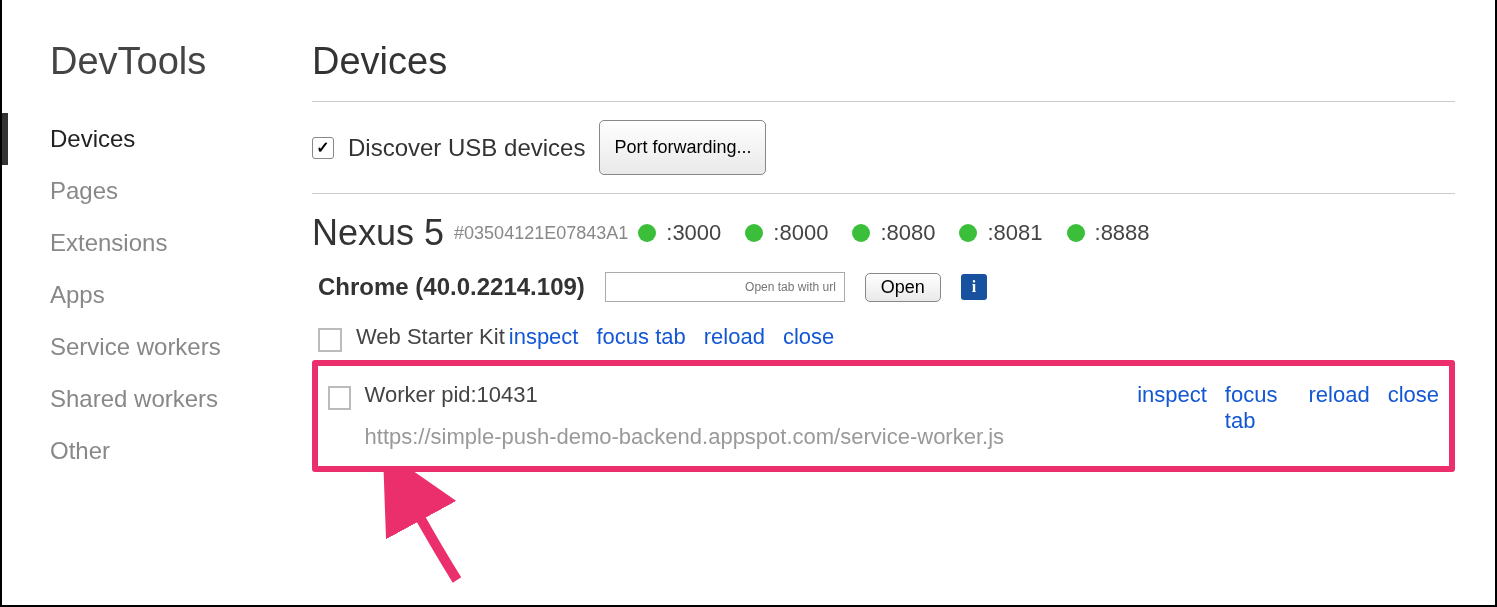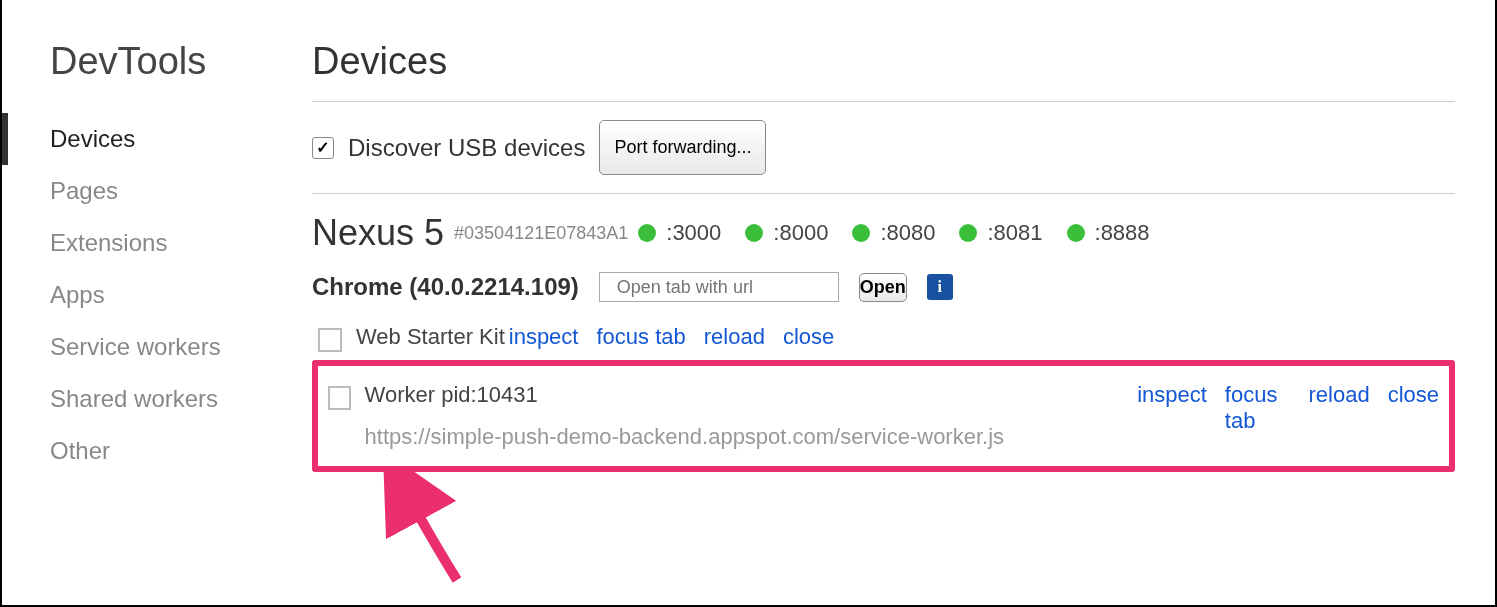--- a/index.html
+++ b/index.html
@@ -23,31 +23,31 @@
 
   
   .cb { width: 22px; height: 22px; border: 1px solid #888; border-radius: 3px; display:inline-flex; align-items:center; justify-content:center; font-size:16px; color:#000; background:#fff; }
   .cb.checked::after { content: "✓"; font-weight: bold; }
 
   .label-lg { font-size: 24px; color: #333; }
 
   
   .btn { font-size: 18px; padding: 16px 14px; border: 1px solid #888; border-radius: 5px;
          background: linear-gradient(#fff,#e9e9e9); cursor: pointer; }
-  .btn-sm { font-size: 18px; padding: 3px 0; font-weight: bold; }
+  .btn-sm { font-size: 18px; padding: 3px 15px; }
 
   
   .device-name { font-size: 36px; font-weight: 300; color: #333; }
   .device-id { font-size: 18px; color: #888; }
   .port-dot { width: 18px; height: 18px; border-radius: 50%; background: #3bbf3b; display:inline-block; }
   .port-label { font-size: 22px; color: #444; margin-right: 14px; }
 
-  .browser-line { display:flex; align-items:center; gap: 20px; margin-top: 10px; margin-bottom: 14px; }
+  .browser-line { display:flex; align-items:center; gap: 20px; margin-top: 10px; margin-bottom: 14px; margin-left: 6px; }
   .browser-name { font-size: 24px; font-weight: 600; color: #333; }
-  .url-input { width: 240px; height: 30px; font-size: 18px; padding: 2px 17px; border:1px solid #aaa; color:#888; }
+  .url-input { width: 240px; height: 30px; font-size: 12px; padding: 2px 8px; border:1px solid #aaa; color:#888;text-align:right; }
   .info-icon { width: 26px; height: 26px; background: #1851a0; color: #fff; font-weight: bold; border-radius:3px; display:inline-flex; align-items:center; justify-content:center; font-family: serif; }
 
   
   .target { display:flex; align-items:flex-start; gap: 14px; padding: 8px 6px; }
   .target .box { width: 24px; height: 24px; border: 2px solid #bbb; margin-top: 4px; }
   .target-body { display:flex; flex-direction:row; gap:4px; }
   .target-title-row { display:flex; gap: 16px; align-items: baseline; flex-wrap: wrap; }
   .target-title { font-size: 22px; color: #444; }
   .target-url { font-size: 22px; color: #999; }
   .actions { display:flex; gap: 18px; padding-left: 0; }

